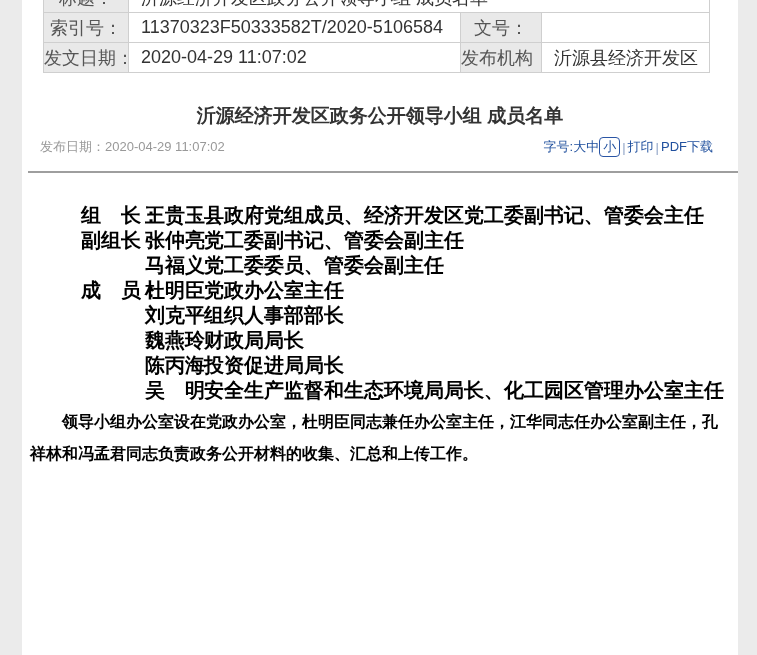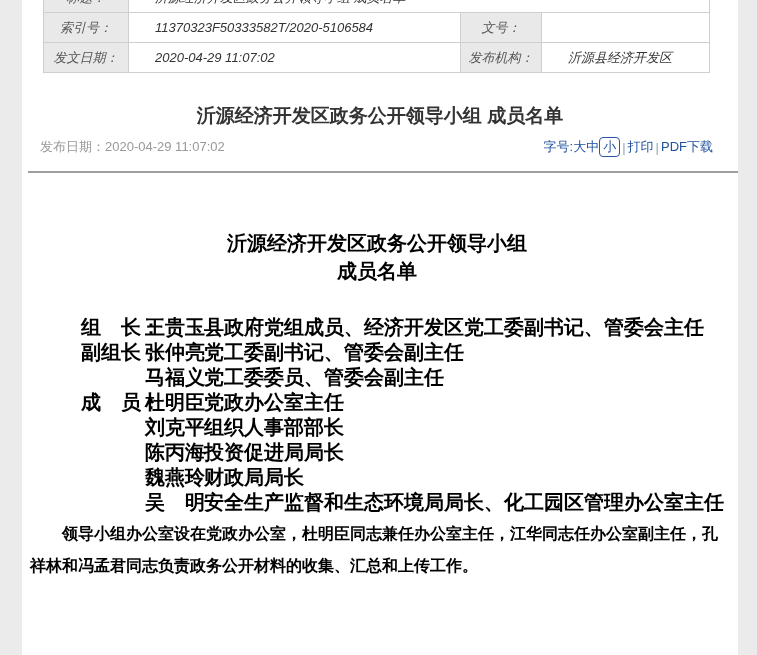--- a/index.html
+++ b/index.html
@@ -23,34 +23,33 @@
   .doc-table {
     margin-left: 21px;
     margin-top: -18px;           
     width: 666px;
     border-collapse: collapse;
     table-layout: fixed;
   }
   .doc-table td {
     border: 1px solid #cfcfcf;
     height: 30px;
-    font-size: 13px;
+    font-size: 18px;
     color: #333;
     padding: 0;
     vertical-align: middle;
     overflow: hidden;
     white-space: nowrap;
-    font-style: italic;
   }
   .doc-table td.lbl {
     background: #e9e9e9;
     color: #555;
     text-align: center;
   }
-  .doc-table td.val { padding-left: 26px; background: #fff; margin-top: 40px; }
+  .doc-table td.val { padding-left: 12px; background: #fff; margin-top: 40px; }
 
   
   .main-title {
     margin: 30px 10px 0 10px;
     text-align: center;
     font-size: 19px;
     font-weight: bold;
     color: #333;
   }
   .meta-bar {
@@ -159,31 +158,27 @@
       <span class="sep">|</span>
       <a class="tool-link">打印</a>
       <span class="sep">|</span>
       <a class="tool-link">PDF下载</a>
     </div>
   </div>
 
   <hr class="divider">
 
   <div class="content">
-    <div class="content-title">
-      <div>沂源经济开发区政务公开领导小组</div>
-      <div>成员名单</div>
-    </div>
 
     <div class="member-list">
       <div class="member-line"><span class="role">组　长：</span><span class="name">王贵玉</span><span class="title">县政府党组成员、经济开发区党工委副书记、管委会主任</span></div>
       <div class="member-line"><span class="role">副组长：</span><span class="name">张仲亮</span><span class="title">党工委副书记、管委会副主任</span></div>
       <div class="member-line"><span class="role"></span><span class="name">马福义</span><span class="title">党工委委员、管委会副主任</span></div>
       <div class="member-line"><span class="role">成　员：</span><span class="name">杜明臣</span><span class="title">党政办公室主任</span></div>
       <div class="member-line"><span class="role"></span><span class="name">刘克平</span><span class="title">组织人事部部长</span></div>
+      <div class="member-line"><span class="role"></span><span class="name">魏燕玲</span><span class="title">财政局局长</span></div>
       <div class="member-line"><span class="role"></span><span class="name">陈丙海</span><span class="title">投资促进局局长</span></div>
-      <div class="member-line"><span class="role"></span><span class="name">魏燕玲</span><span class="title">财政局局长</span></div>
       <div class="member-line"><span class="role"></span><span class="name">吴　明</span><span class="title">安全生产监督和生态环境局局长、化工园区管理办公室主任</span></div>
     </div>
 
     <p class="footer-para">领导小组办公室设在党政办公室，杜明臣同志兼任办公室主任，江华同志任办公室副主任，孔祥林和冯孟君同志负责政务公开材料的收集、汇总和上传工作。</p>
   </div>
 </div>
 
 </body></html>

